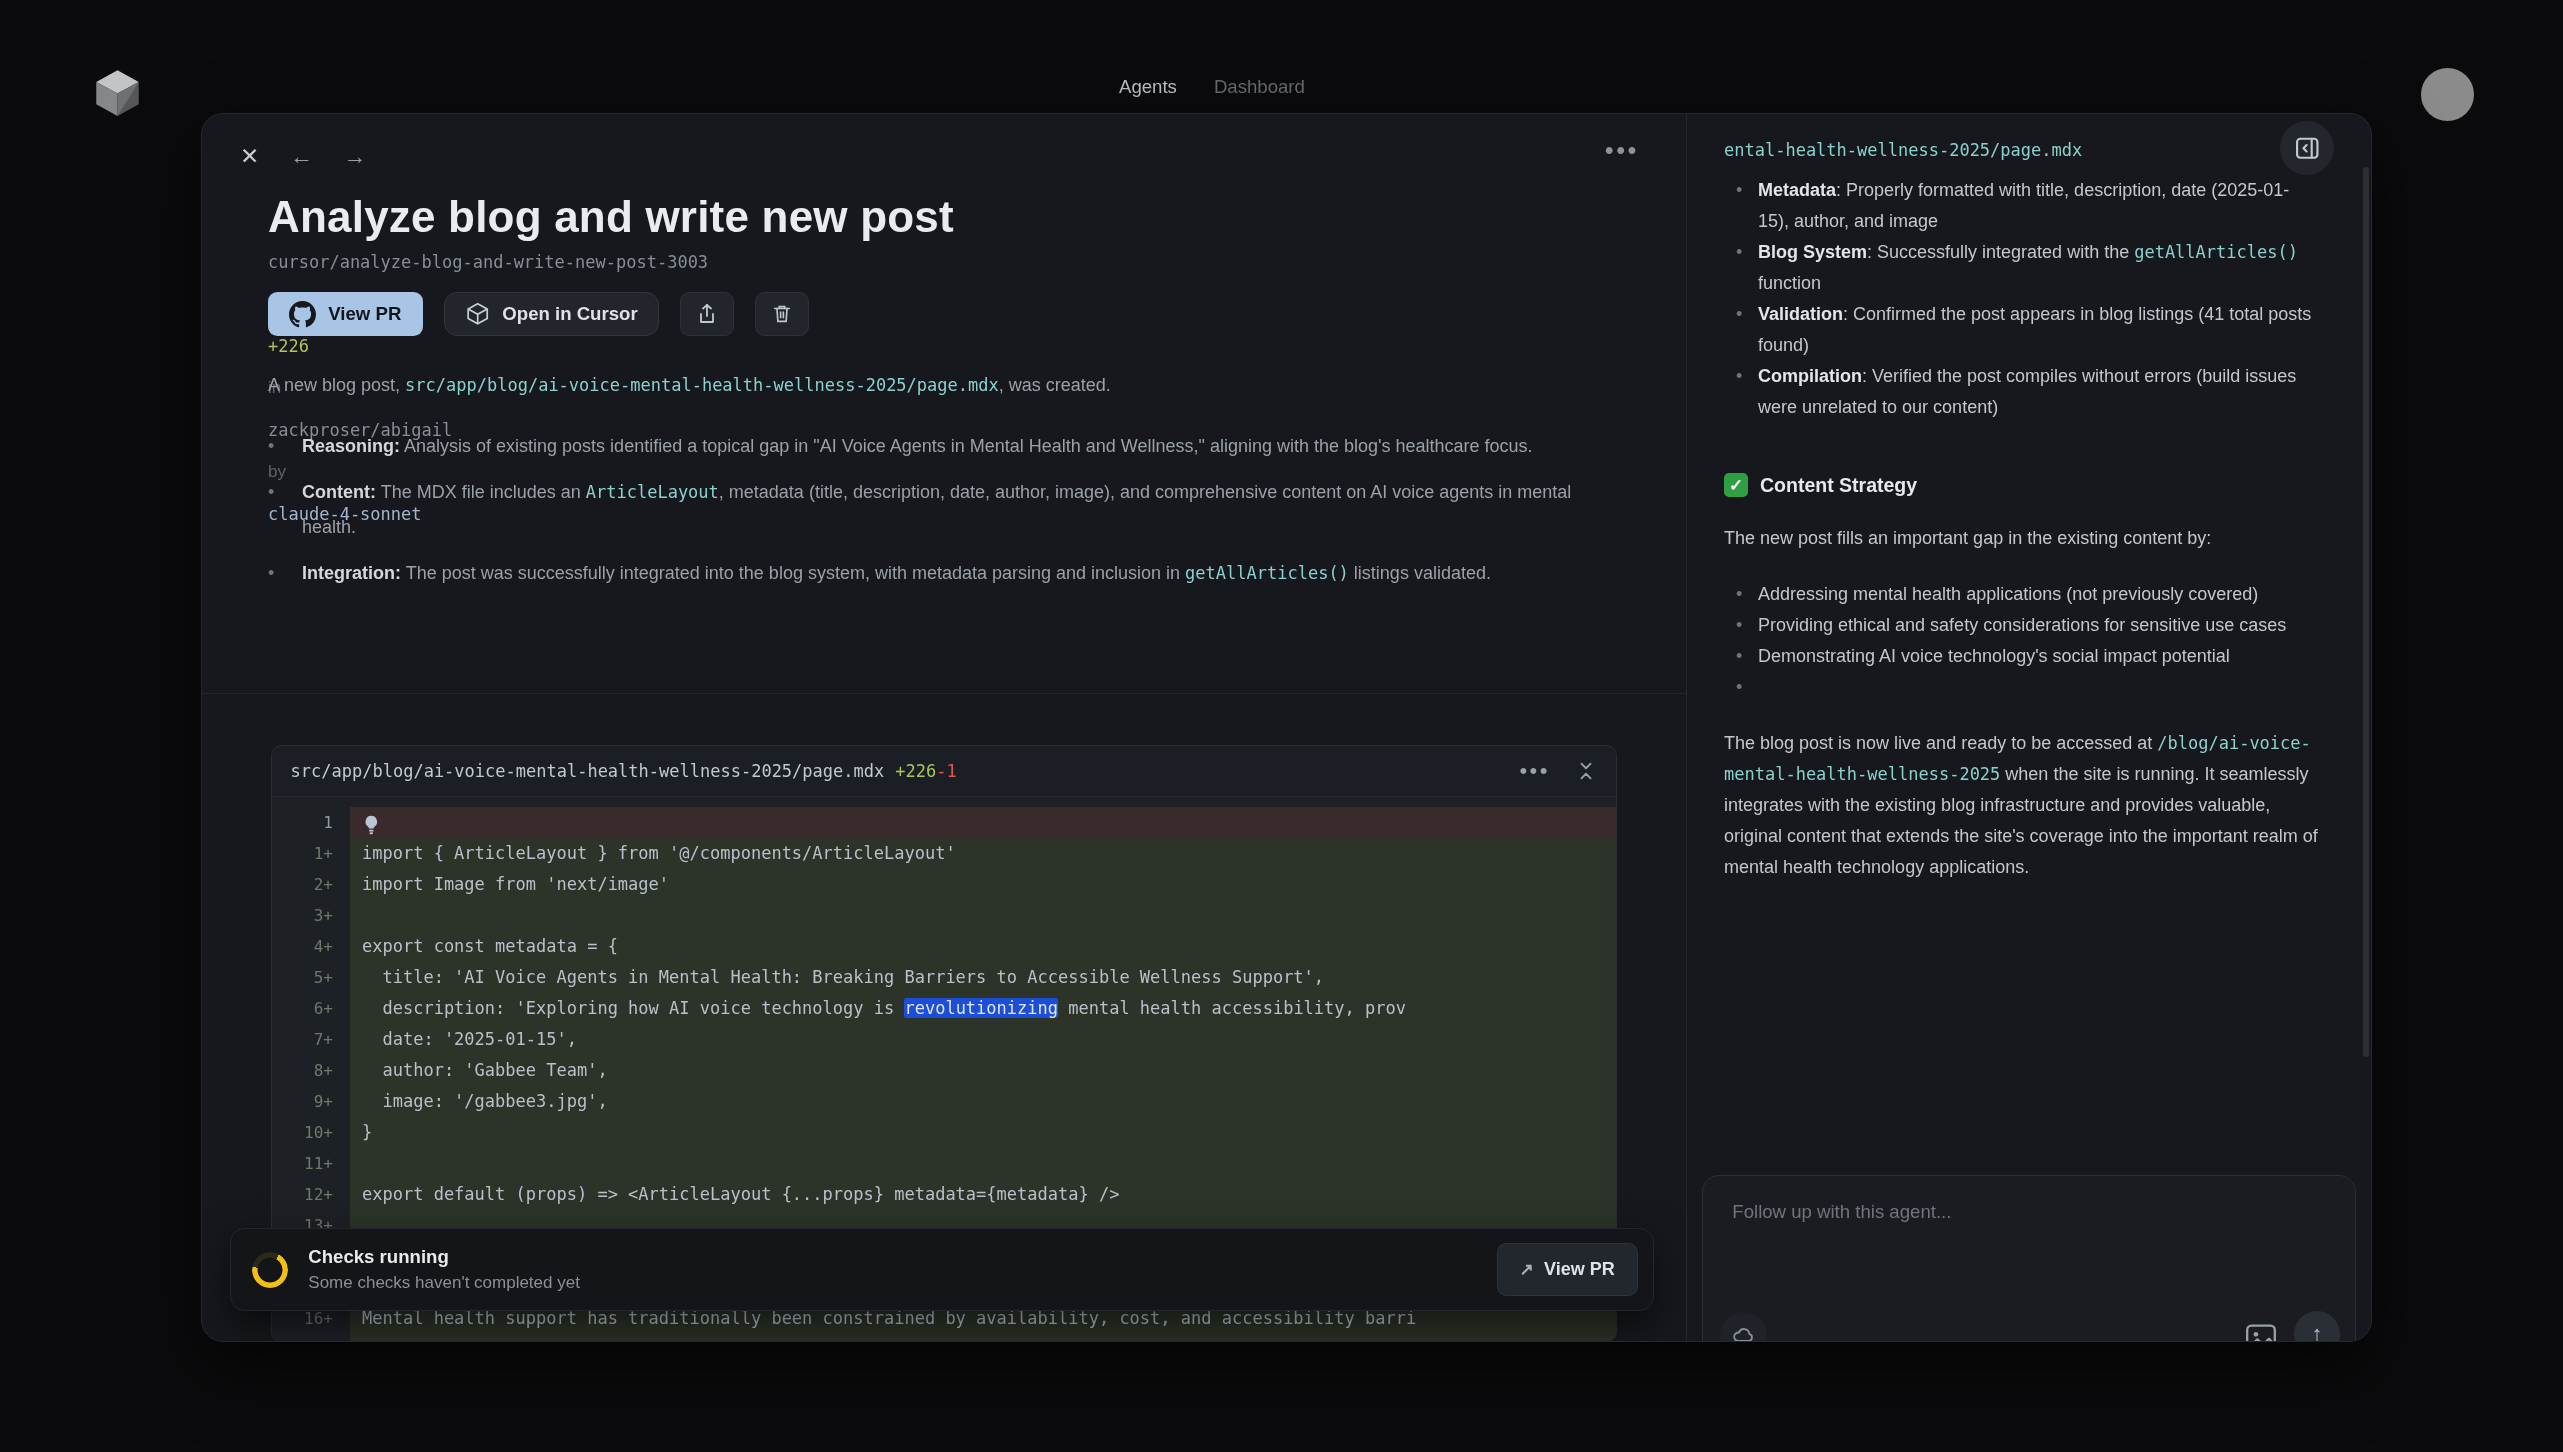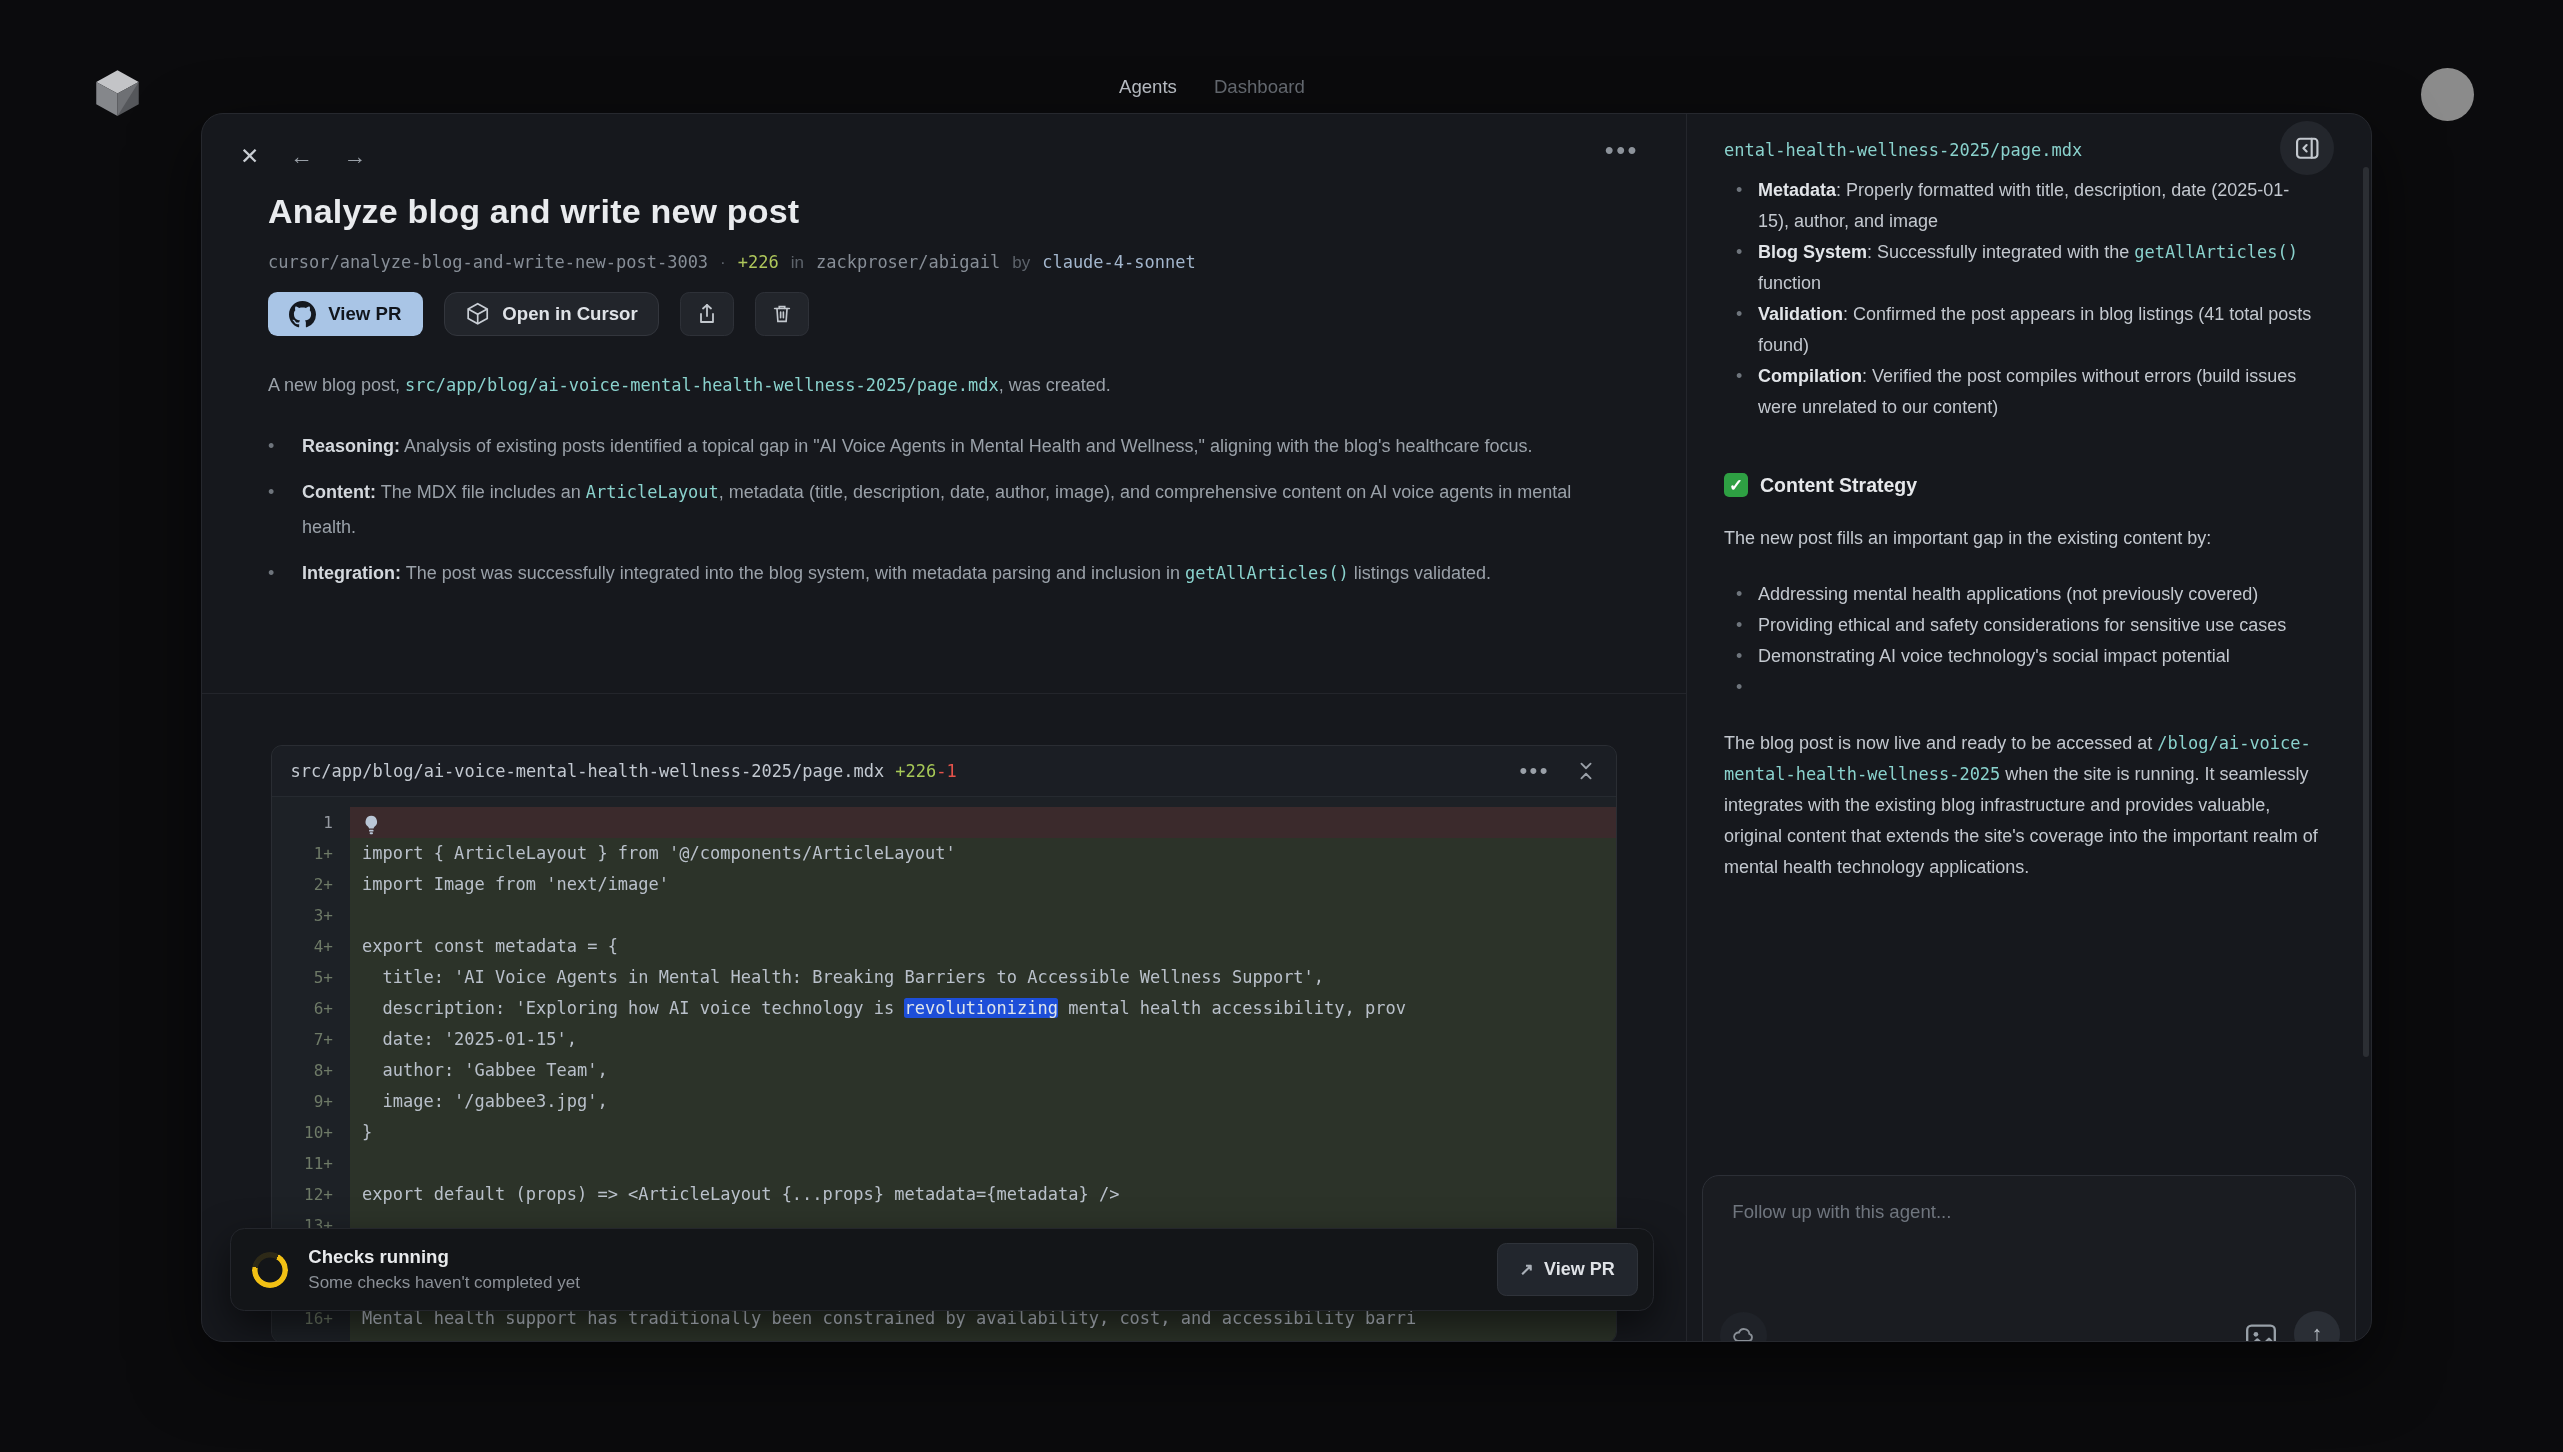--- a/index.html
+++ b/index.html
@@ -23,22 +23,22 @@
   .main-col { position:absolute; left:0; top:0; width:1484px; height:1229px; overflow:hidden; }
   .side-col { position:absolute; left:1484px; top:0; width:687px; height:1229px;
               border-left:0.8px solid #24262c; overflow:hidden; }
 
   
   .nav-icons { position:absolute; left:38px; top:30.5px; display:flex; gap:30.5px; align-items:center; }
   .nav-btn { font-size:23px; color:#9aa0a8; cursor:pointer; background:none; border:none; line-height:1; font-family:inherit; }
   .nav-btn.close { color:#c9cdd3; }
   .more-dots { position:absolute; right:47px; top:22px; font-size:25.4px; letter-spacing:2.5px; color:#8d939b; cursor:pointer; background:none; border:none; }
 
-  .title { position:absolute; left:66px; top:78px; font-size:34px; font-weight:600; color:#e9ebee; letter-spacing:0.2px; }
-  .subtitle { position:absolute; left:66px; top:138px; font-size:17px; color:#7d848d; display:flex; gap:12px; align-items:baseline; white-space:nowrap; }
+  .title { position:absolute; left:66px; top:78px; font-size:44px; font-weight:600; color:#e9ebee; letter-spacing:0.2px; }
+  .subtitle { position:absolute; left:66px; top:138px; font-size:17px; color:#7d848d; display:flex; gap:22px; align-items:baseline; white-space:nowrap;flex-direction:column; }
   .subtitle .branch, .subtitle .repo { color:#878e97; }
   .subtitle .plus { color:#aec65b; }
   .subtitle .dim { color:#5d636b; font-family:"Liberation Sans", sans-serif; }
   .subtitle .model { color:#a3b6cd; }
 
   .actions { position:absolute; left:66px; top:178px; display:flex; gap:21px; }
   .btn { display:flex; align-items:center; gap:12px; height:44px; padding:0 20.3px;
          border-radius:9.3px; font-size:18.6px; font-weight:600; cursor:pointer; border:0.8px solid transparent; font-family:inherit; }
   .btn-viewpr { background:#a9c5e6; color:#11151c; }
   .btn-cursor { background:#22252b; color:#dfe2e7; border-color:#33363d;border-radius:13px; }

